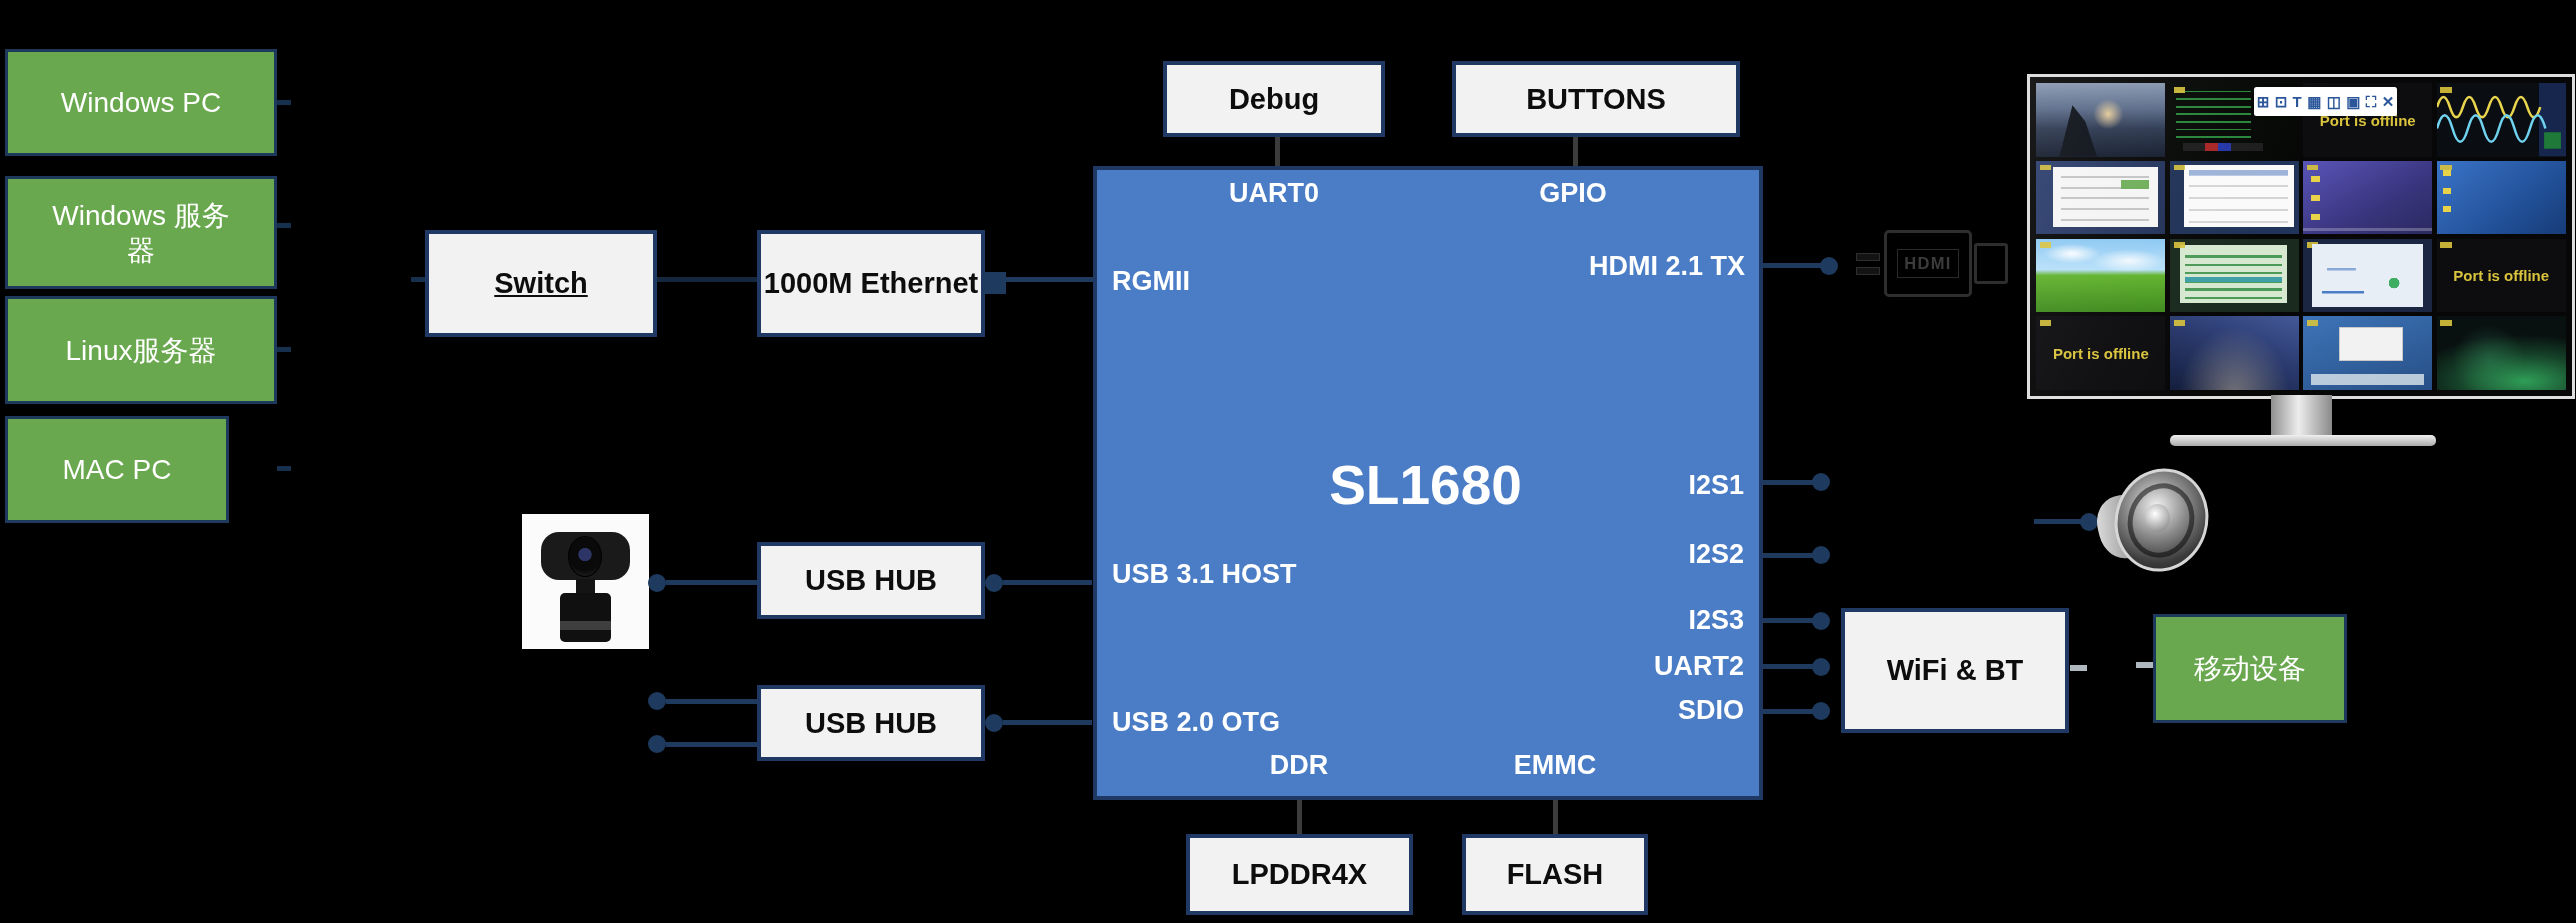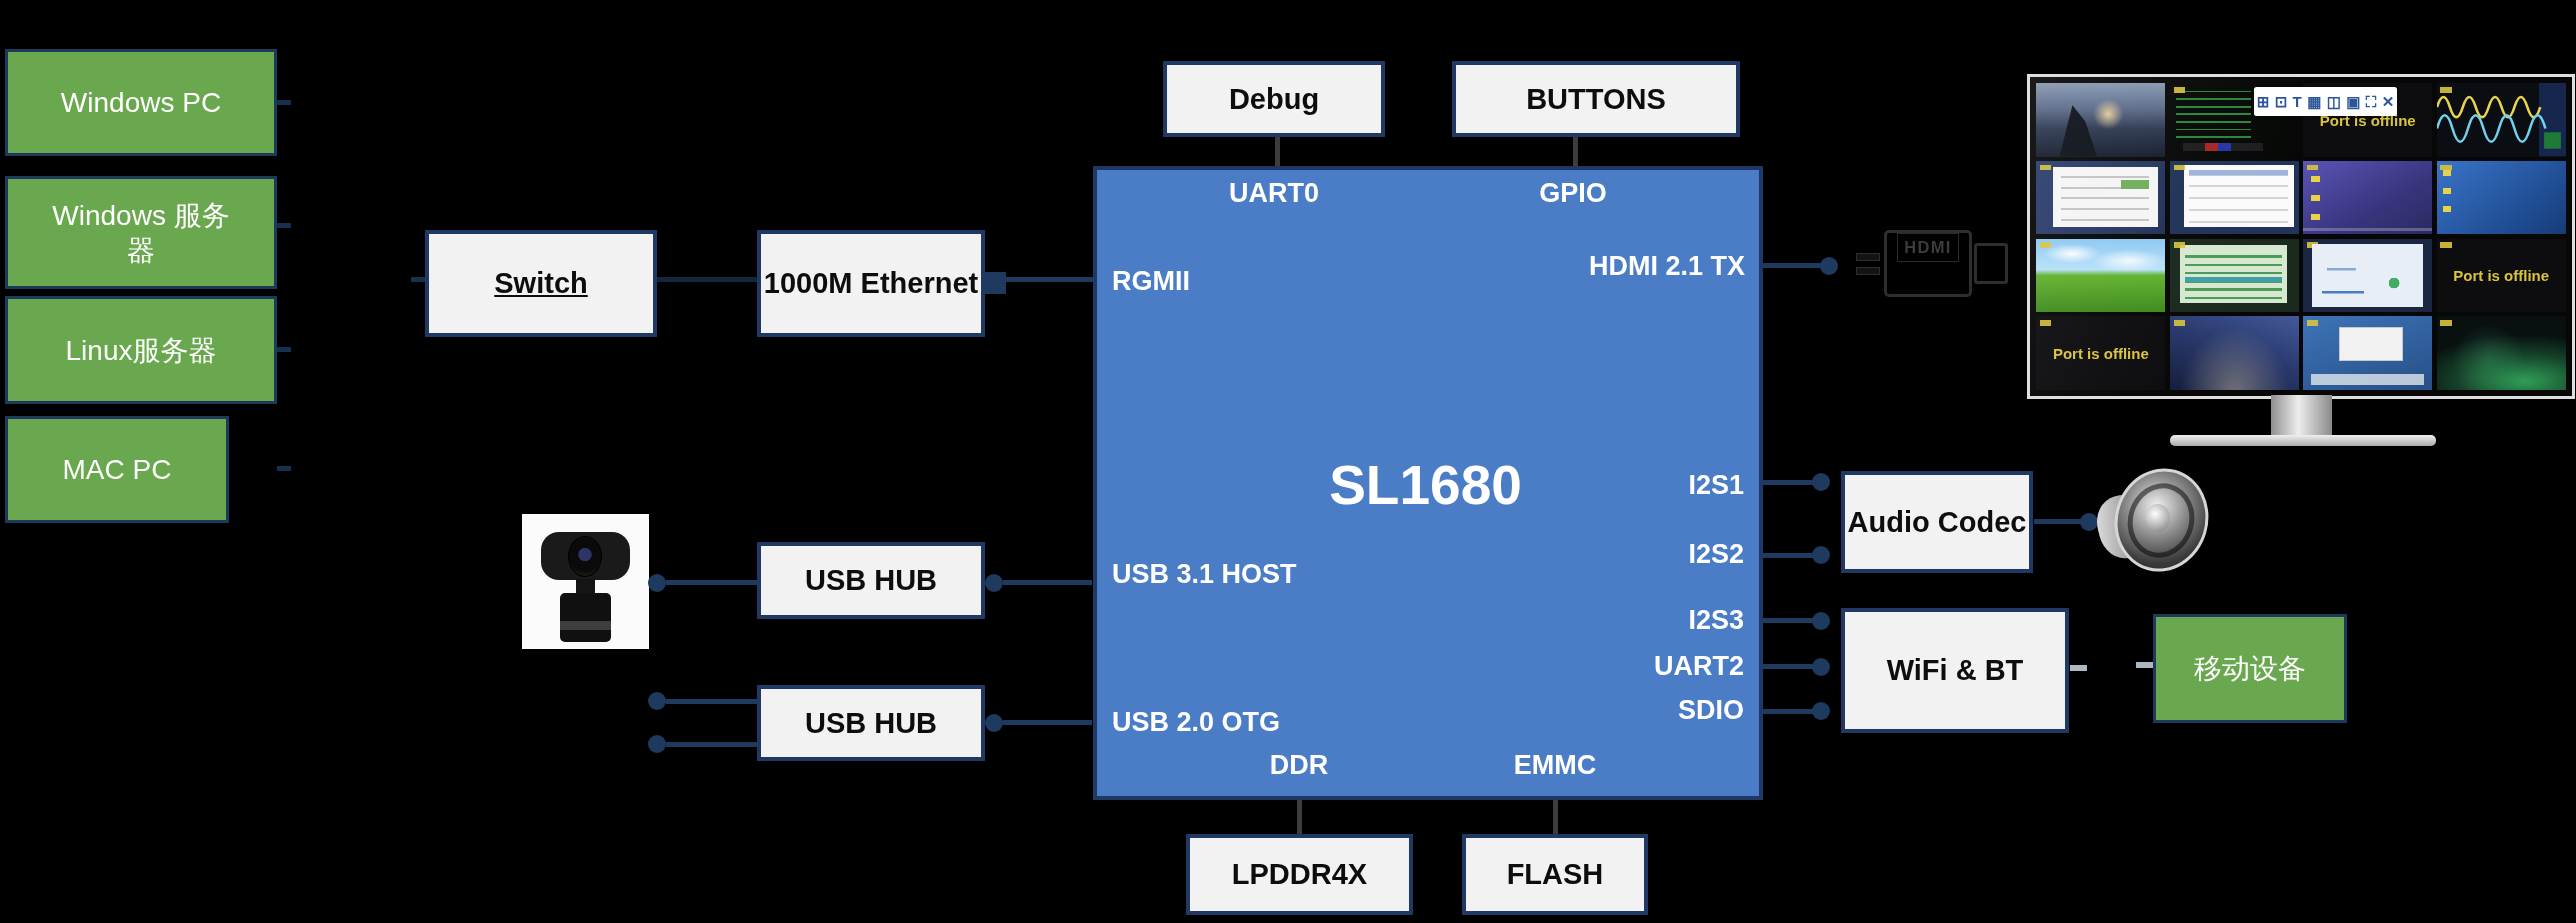--- a/index.html
+++ b/index.html
@@ -34,21 +34,21 @@
              background:radial-gradient(circle at 50% 45%,#2c3566 0 6.3px,#0a0a0a 7px 60%,#2e2e2e 100%);
              border:1.9px solid #000;box-sizing:border-box;}
   .cam .neck{position:absolute;left:54px;top:65px;width:19px;height:15px;background:#141414;}
   .cam .clip{position:absolute;left:38px;top:79px;width:51px;height:49px;background:#101010;border-radius:5px;}
   .cam .band{position:absolute;left:38px;top:107px;width:51px;height:9px;background:#3e3e3e;}
 
   
   .hdmi{position:absolute;left:1856px;top:230px;width:152px;height:67px;}
   .hdmi .pin{position:absolute;left:0;width:24px;height:8.2px;background:#141414;border:1.9px solid #2e2e2e;box-sizing:border-box;}
   .hdmi .body{position:absolute;left:28px;top:0;width:88px;height:67px;border:3.2px solid #2e2e2e;border-radius:5px;
-              box-sizing:border-box;display:flex;align-items:flex-start;justify-content:center;}
+              box-sizing:border-box;display:flex;align-items:center;justify-content:center;}
   .hdmi .inner{border:1.9px solid #2a2a2a;padding:3.8px 6.3px;color:#3c3c3c;font-size:16.5px;font-weight:700;letter-spacing:1.3px;}
   .hdmi .tail{position:absolute;left:118px;top:12.7px;width:34px;height:41px;border:3.2px solid #2e2e2e;border-radius:3.2px;box-sizing:border-box;}
 
   
   .spk{position:absolute;left:2098px;top:468px;width:109px;height:107px;}
   .spk .back{position:absolute;left:0;top:27px;width:53px;height:63px;border-radius:45%;
              background:linear-gradient(100deg,#e2e2e2,#9a9a9a 60%,#6a6a6a);transform:rotate(-14deg);}
   .spk .cone{position:absolute;left:16.5px;top:0;width:93px;height:104px;border-radius:50%;
              background:radial-gradient(circle at 40% 38%,#f2f2f2 0%,#c6c6c6 16%,#8a8a8a 38%,#3c3c3c 70%,#181818 100%);
              border:3.2px solid #d6d6d6;box-sizing:border-box;transform:rotate(16deg);}
@@ -233,23 +233,20 @@
     <div class="body">
       <div class="inner">HDMI</div>
     </div>
     <div class="tail"></div>
   </div>
 
   <div class="ln" style="left:1763px;top:480px;width:52px;"></div>
   <div class="dot" style="left:1812px;top:473px;"></div>
   <div class="ln" style="left:1763px;top:553px;width:52px;"></div>
   <div class="dot" style="left:1812px;top:546px;"></div>
-  <div class="wbox" style="left:1841px;top:471px;width:192px;height:102px;">
-      <span>Audio Codec</span>
-    </div>
   <div class="ln" style="left:2034px;top:519px;width:49px;"></div>
   <div class="dot" style="left:2080px;top:513px;"></div>
   <div class="spk">
     <div class="back"></div>
     <div class="cone"></div>
     <div class="ring"></div>
     <div class="cap"></div>
   </div>
 
   <div class="ln" style="left:1763px;top:618px;width:52px;"></div>

